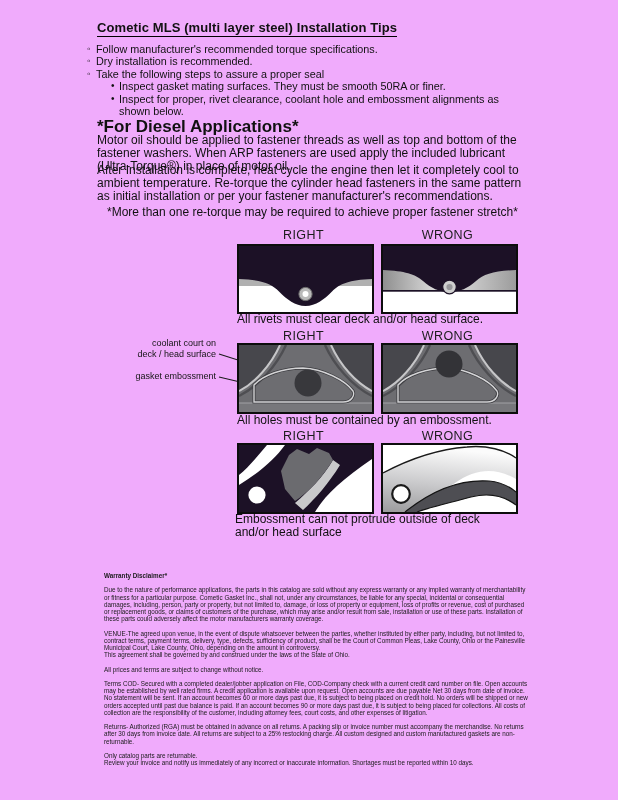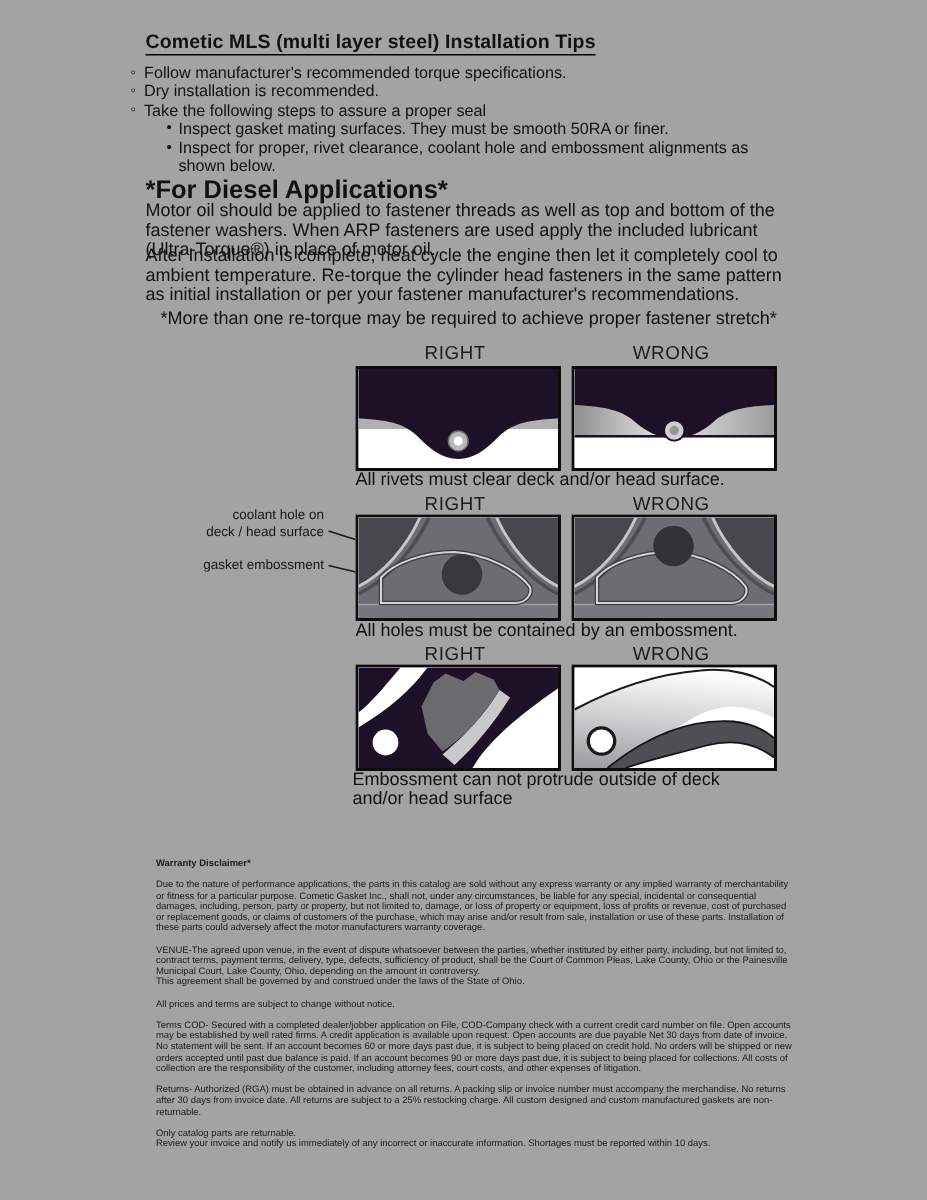--- a/index.html
+++ b/index.html
@@ -1,16 +1,16 @@
 <!DOCTYPE html>
 <html><head>
 <meta charset="utf-8">
 <style>
   html,body{margin:0;padding:0;background:#ffffff;}
-  .page{position:relative;width:618px;height:800px;background:#a3a3a3;overflow:hidden;
+  .page{position:relative;width:618px;height:800px;background:#f0abfc;overflow:hidden;
         font-family:"Liberation Sans",sans-serif;color:#111;}
   
   .title{position:absolute;left:97px;top:20px;font-size:13px;font-weight:bold;
          border-bottom:1.5px solid #000;padding-bottom:1px;letter-spacing:.1px;}
   
   .bullets{position:absolute;left:87px;top:43px;width:440px;font-size:10.8px;line-height:12.4px;}
   .brow{display:flex;}
   .bglyph{width:9px;flex:0 0 9px;text-align:left;font-size:10px;}
   .brow.sub{margin-left:24px;}
   .brow.sub .bglyph{width:8px;flex:0 0 8px;}
@@ -100,21 +100,21 @@
       <circle cx="66.5" cy="41" r="6.8" fill="#cfcfcf" stroke="#1c1126" stroke-width="1.2"></circle>
       <circle cx="66.5" cy="41" r="3.1" fill="#97979a"></circle>
     </svg>
   </div>
   <div class="caption" style="left:237px;top:313px;">All rivets must clear deck and/or head surface.</div>
 
   <div class="figlabel" style="left:237px;top:329px;">RIGHT</div>
   <div class="figlabel" style="left:381px;top:329px;">WRONG</div>
 
   <div class="ann" style="left:106px;top:338px;">
-    <div>coolant hole on</div>
+    <div>coolant court on</div>
     <div>deck / head surface</div>
   </div>
   <div class="ann" style="left:106px;top:371px;">
     <div>gasket embossment</div>
   </div>
   <svg class="leader" width="618" height="800" viewBox="0 0 618 800">
     <line x1="219" y1="354" x2="301" y2="380" stroke="#1a1a1a" stroke-width="1.1"></line>
     <line x1="219" y1="377" x2="261" y2="387" stroke="#1a1a1a" stroke-width="1.1"></line>
   </svg>
 

